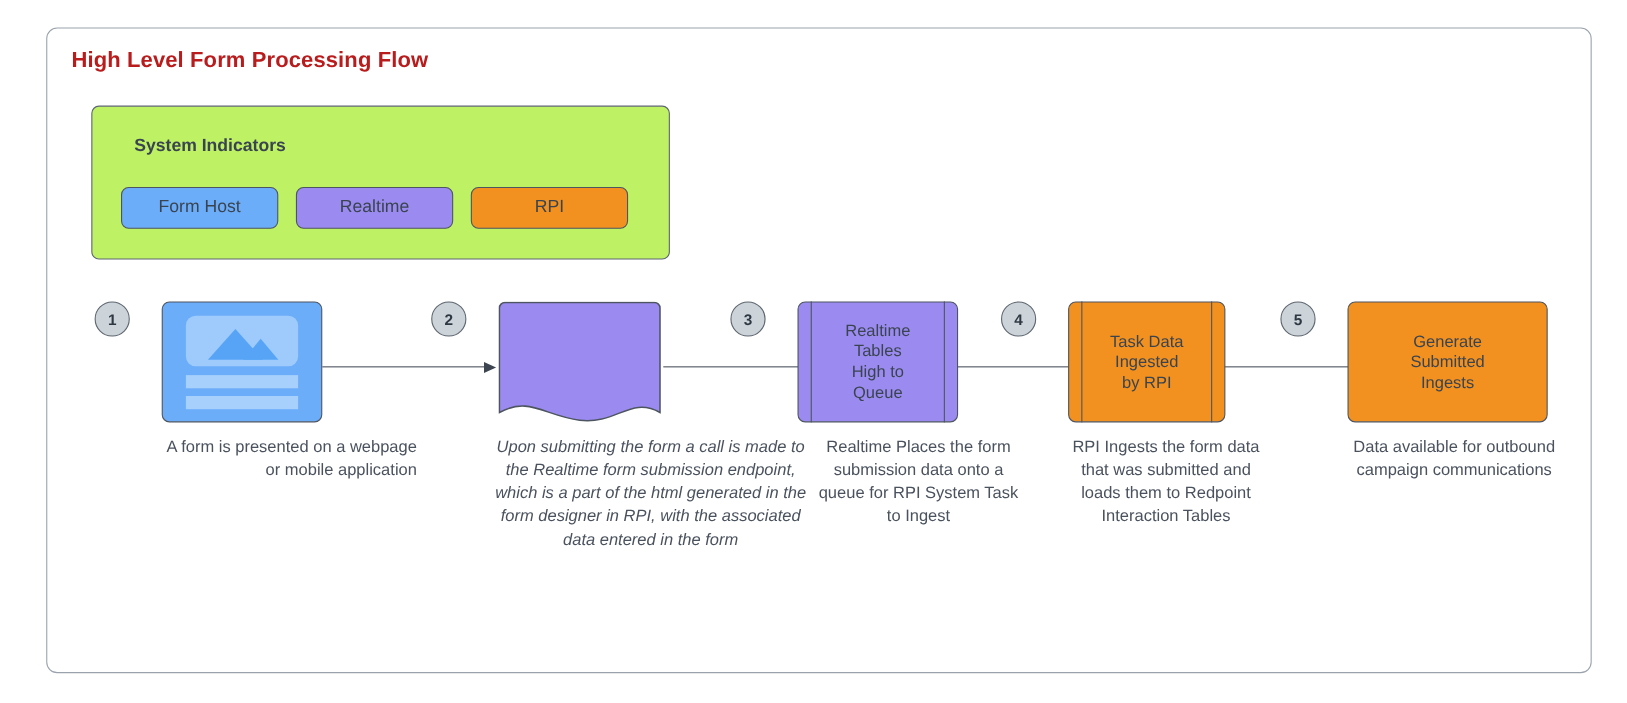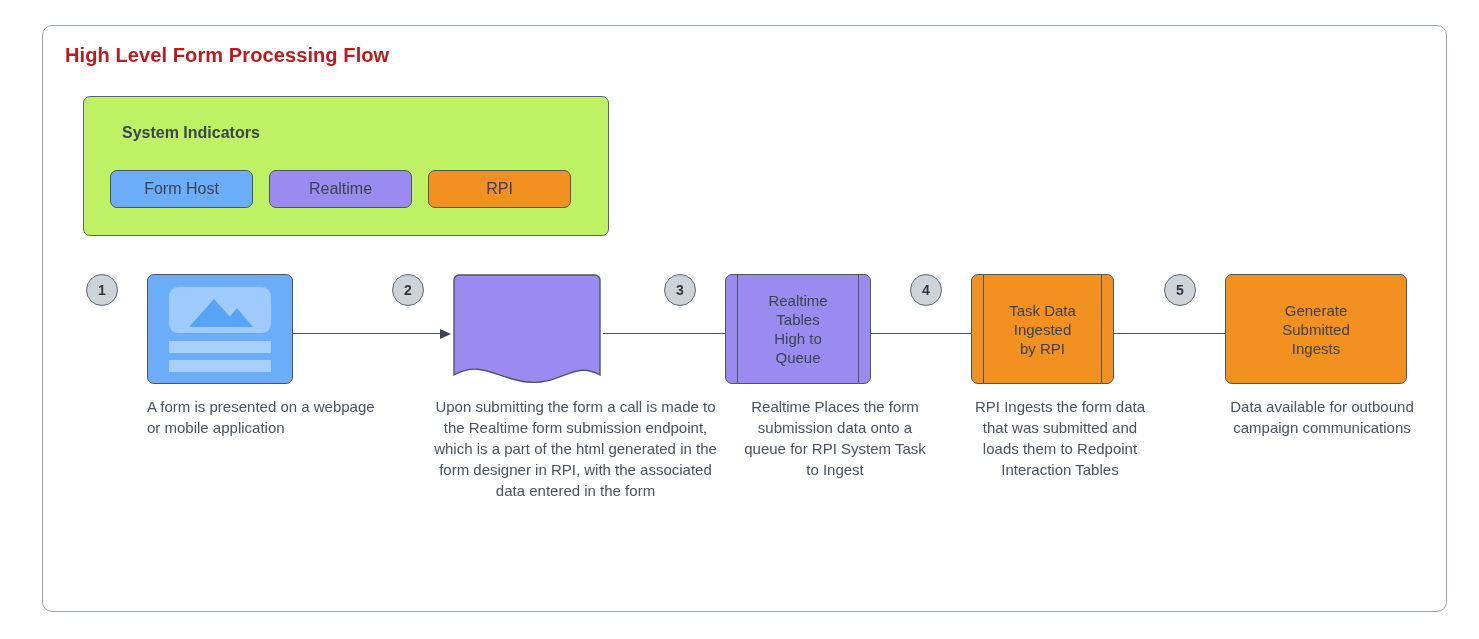--- a/index.html
+++ b/index.html
@@ -215,21 +215,21 @@
 
   
   .step-caption {
     position: absolute;
     top: 127px;
     font-size: 15px;
     line-height: 21px;
     color: #4a525e;
     text-align: center;
   }
-  .step-caption.left-align { text-align: left; }
+  .step-caption.left-align { text-align: right; }
 
   
   .connector {
     position: absolute;
     top: 60px;
     height: 9px;
     pointer-events: auto;
   }
   .connector .line {
     position: absolute;
@@ -314,21 +314,21 @@
       <div class="node-shape" style="width:148px; height:112px;">
         <div class="doc-shape">
           <svg viewBox="0 0 148 112" preserveAspectRatio="none">
             <path d="M6,1 H142 A5,5 0 0 1 147,6 V101
                      C 120,86 108,112 74,108
                      C 42,104 28,86 1,101
                      V6 A5,5 0 0 1 6,1 Z" fill="#9b8bf0" stroke="#4d5560" stroke-width="1.4"></path>
           </svg>
         </div>
       </div>
-      <div class="step-caption" style="left:32px; width:285px;">Upon submitting the form a call is made to the Realtime form submission endpoint, which is a part of the html generated in the form designer in RPI, with the associated data entered in the form</div>
+      <div class="step-caption" style="left:48px; width:285px;font-style:italic;">Upon submitting the form a call is made to the Realtime form submission endpoint, which is a part of the html generated in the form designer in RPI, with the associated data entered in the form</div>
     </div>
 
     <div class="flow-step" style="left:630px;">
       <div class="step-badge">
         <span>3</span>
       </div>
       <div class="node-shape">
         <div class="node-rect" style="background:#9b8bf0"></div>
         <div class="node-bar left"></div>
         <div class="node-bar right"></div>

